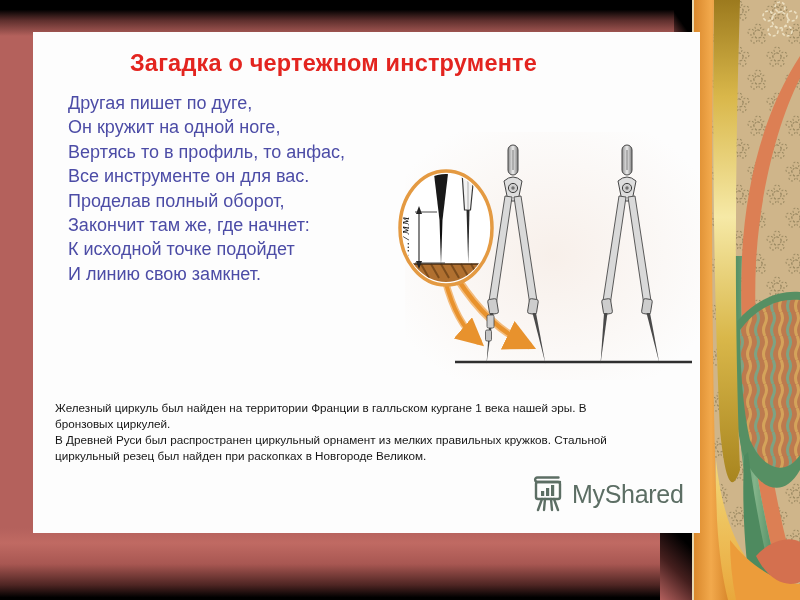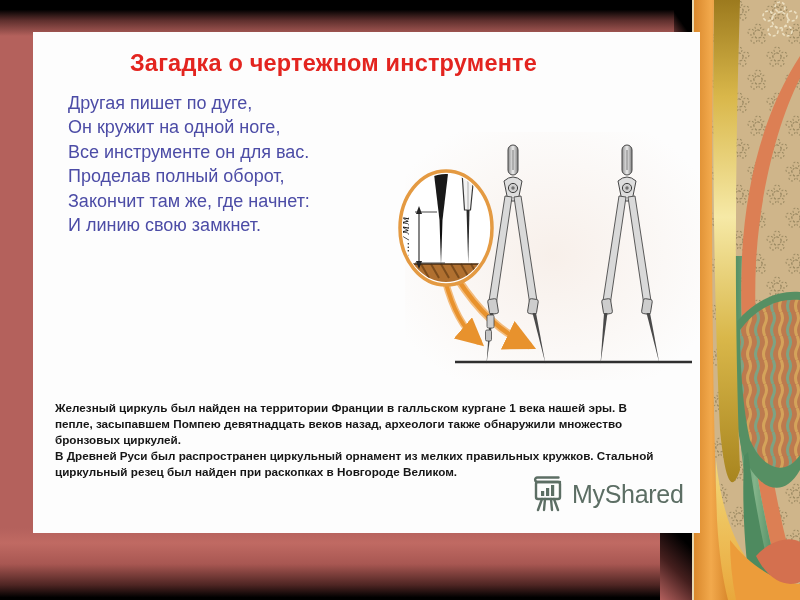--- a/index.html
+++ b/index.html
@@ -21,21 +21,21 @@
     background:linear-gradient(45deg,#b3605d 0%,#451f1e 40%,#000 75%);}
 
   
   .slide{position:absolute;left:33px;top:32px;width:667px;height:501px;background:#fdfdfd;}
   .title{position:absolute;top:18px;left:0;right:0;text-align:center;padding-right:66px;
     font-size:23.5px;font-weight:bold;color:#e3241f;letter-spacing:.2px;}
   .poem{position:absolute;left:35px;top:59px;font-size:18px;line-height:24.4px;color:#4c4ca6;}
   .figure{position:absolute;left:352px;top:100px;width:315px;height:248px;}
   .figure svg{display:block;width:315px;height:248px;}
   .caption{position:absolute;left:22px;top:368px;width:636px;
-    font-size:11.7px;line-height:16px;color:#161616;font-weight:bold;}
+    font-size:11.7px;line-height:16px;color:#161616;}
   .logo{position:absolute;left:497px;top:443px;display:flex;align-items:center;gap:6px;color:#5c6e64;cursor:pointer;}
   .logo-text{font-size:25px;font-weight:500;letter-spacing:-.3px;}
 </style>
 </head>
 <body>
 
 <div class="stage">
 
   <div class="deco">
     <svg viewBox="0 0 110 600" preserveAspectRatio="none">
@@ -111,23 +111,25 @@
   <div class="corner-tr"></div>
   <div class="corner-br"></div>
 
   <div class="slide">
 
     <div class="title">Загадка о чертежном инструменте</div>
 
     <div class="poem">
       <div>Другая пишет по дуге,</div>
       <div>Он кружит на одной ноге,</div>
+      <div>Вертясь то в профиль, то анфас,</div>
       <div>Все инструменте он для вас.</div>
       <div>Проделав полный оборот,</div>
       <div>Закончит там же, где начнет:</div>
+      <div>К исходной точке подойдет</div>
       <div>И линию свою замкнет.</div>
     </div>
 
     <div class="figure">
       <svg viewBox="0 0 315 248">
         <defs>
           <linearGradient id="metal" x1="0" y1="0" x2="1" y2="0">
             <stop offset="0" stop-color="#8f8f8f"></stop>
               <stop offset=".5" stop-color="#ececec"></stop>
             <stop offset="1" stop-color="#7f7f7f"></stop>
@@ -191,21 +193,20 @@
             <polygon points="31,129 37,129 34,137" fill="#222"></polygon>
             <path d="M30,80 H52 M30,131 H60" stroke="#333" stroke-width="0.9"></path>
             <text x="24" y="106" transform="rotate(-90 24 106)" text-anchor="middle" font-size="11" font-style="italic" font-family="&quot;DejaVu Serif&quot;, serif" fill="#1c1c1c">5...7мм</text>
           </g>
         </g>
       </svg>
     </div>
 
     <div class="caption">
       <div>Железный циркуль был найден на территории Франции в галльском кургане 1 века нашей эры. В</div>
-      <div>пепле, засыпавшем Помпею девятнадцать веков назад, археологи также обнаружили множество</div>
       <div>бронзовых циркулей.</div>
       <div>В Древней Руси был распространен циркульный орнамент из мелких правильных кружков. Стальной</div>
       <div>циркульный резец был найден при раскопках в Новгороде Великом.</div>
     </div>
 
     <div class="logo">
       <svg width="36" height="38" viewBox="0 0 36 38">
         <g fill="none" stroke="#5c6e64" stroke-width="2.4" stroke-linecap="round" stroke-linejoin="round">
           <path d="M30,7 H8 C4.5,7 4,2.5 7.5,2.5 H28.5"></path>
           <rect x="6" y="7" width="24" height="17" rx="2"></rect>

